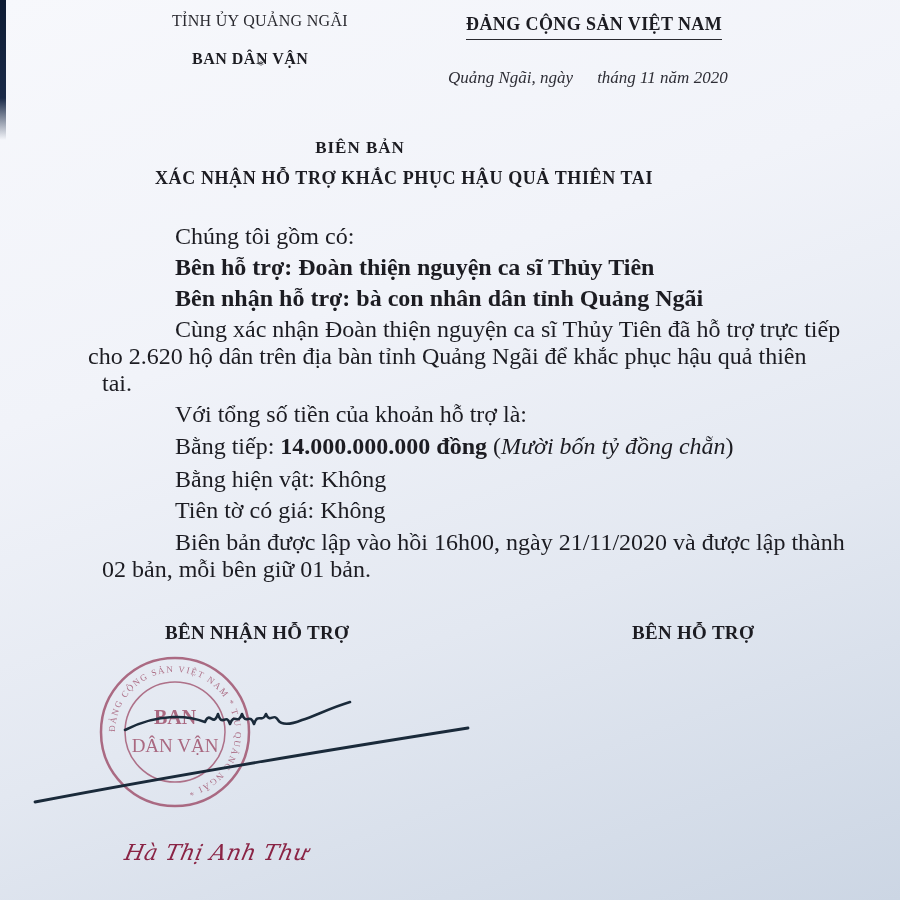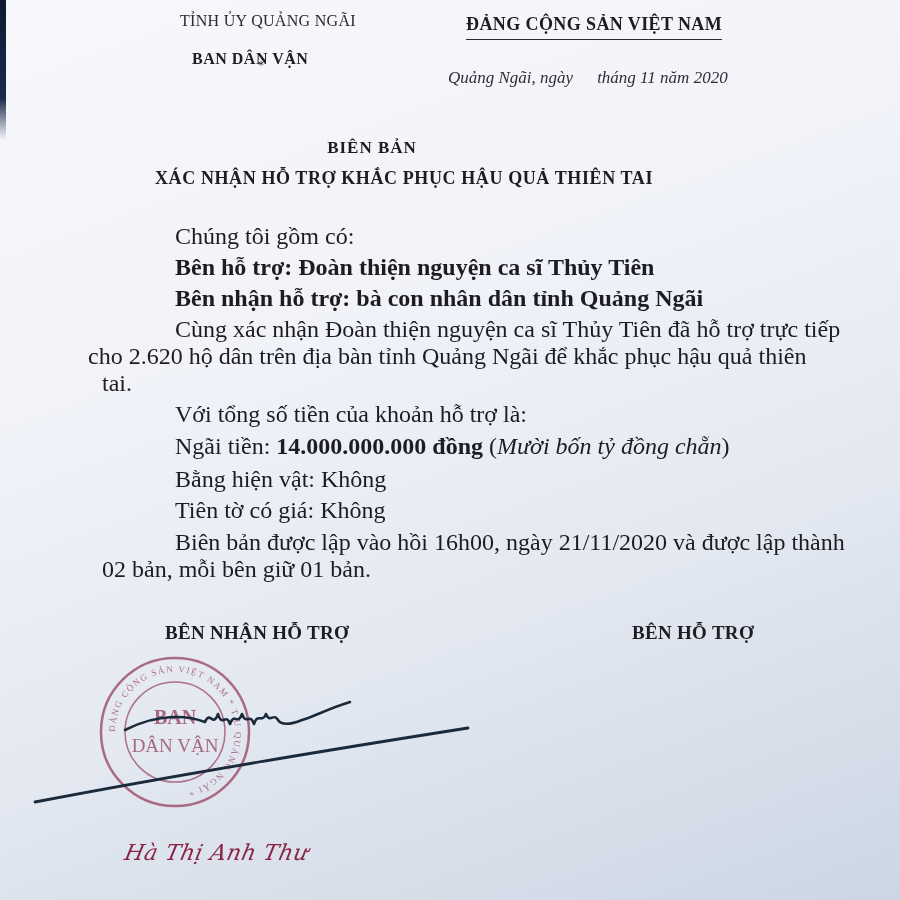--- a/index.html
+++ b/index.html
@@ -9,34 +9,34 @@
     color: #1c1c22;
     background: linear-gradient(160deg, #f7f8fc 0%, #f1f3f9 35%, #e3e8f1 65%, #ccd6e4 100%);
   }
   .edge {
     position: absolute; left: 0; top: 0; width: 6px; height: 140px;
     background: linear-gradient(180deg, #0d1b33 0%, #1a2a48 70%, rgba(26,42,72,0) 100%);
   }
   .abs { position: absolute; white-space: nowrap; }
 
   
-  .hdr-left-1 { left: 172px; top: 12px; font-size: 16px; letter-spacing: 0.3px; color: #2a2a30; margin-left: 8px; }
+  .hdr-left-1 { left: 172px; top: 12px; font-size: 16px; letter-spacing: 0.3px; color: #2a2a30; }
   .hdr-left-2 { left: 192px; top: 36px; font-size: 16px; font-weight: bold; letter-spacing: 0.5px; margin-top: 14px; }
   .hdr-left-star { left: 258px; top: 58px; font-size: 12px; }
 
   
   .hdr-right-1 {
     left: 466px; top: 14px; font-size: 18px; font-weight: bold; letter-spacing: 0.4px;
     border-bottom: 1.5px solid #2a2a30; padding-bottom: 4px;
   }
   .hdr-right-2 { left: 448px; top: 68px; font-size: 17px; font-style: italic; color: #2e2e36; }
   .hdr-right-2 .gap { display: inline-block; width: 24px; }
 
   
-  .title-1 { left: 0; width: 720px; top: 138px; text-align: center; font-size: 17px; font-weight: bold; letter-spacing: 1px; margin-left: 12px; }
+  .title-1 { left: 0; width: 720px; top: 138px; text-align: center; font-size: 17px; font-weight: bold; letter-spacing: 1px; }
   .title-2 { left: 0; width: 728px; top: 168px; text-align: center; font-size: 18px; font-weight: bold; letter-spacing: 0.6px; padding-left: 80px; box-sizing: border-box; }
 
   .body-line { font-size: 24px; line-height: 28px; }
   .b { font-weight: bold; }
   .i { font-style: italic; }
 
   .l1 { left: 175px; top: 222px; }
   .l2 { left: 175px; top: 253px; }
   .l3 { left: 175px; top: 284px; }
   .l4 { left: 175px; top: 315px; }
@@ -88,21 +88,21 @@
   <span>bà con nhân dân tỉnh Quảng Ngãi</span>
 </div>
 
 <div class="abs body-line l4">Cùng xác nhận Đoàn thiện nguyện ca sĩ Thủy Tiên đã hỗ trợ trực tiếp</div>
 <div class="abs body-line l5">cho 2.620 hộ dân trên địa bàn tỉnh Quảng Ngãi để khắc phục hậu quả thiên</div>
 <div class="abs body-line l6">tai.</div>
 
 <div class="abs body-line l7">Với tổng số tiền của khoản hỗ trợ là:</div>
 
 <div class="abs body-line l8">
-  <span>Ngãi tiền:</span>
+  <span>Bằng tiếp:</span>
   <span class="b">14.000.000.000 đồng</span>
   <span>(</span><span class="i">Mười bốn tỷ đồng chẵn</span><span>)</span>
 </div>
 
 <div class="abs body-line l9">Bằng hiện vật: Không</div>
 <div class="abs body-line l10">Tiên tờ có giá: Không</div>
 <div class="abs body-line l11">Biên bản được lập vào hồi 16h00, ngày 21/11/2020 và được lập thành</div>
 <div class="abs body-line l12">02 bản, mỗi bên giữ 01 bản.</div>
 
 <div class="abs sig-left">BÊN NHẬN HỖ TRỢ</div>

